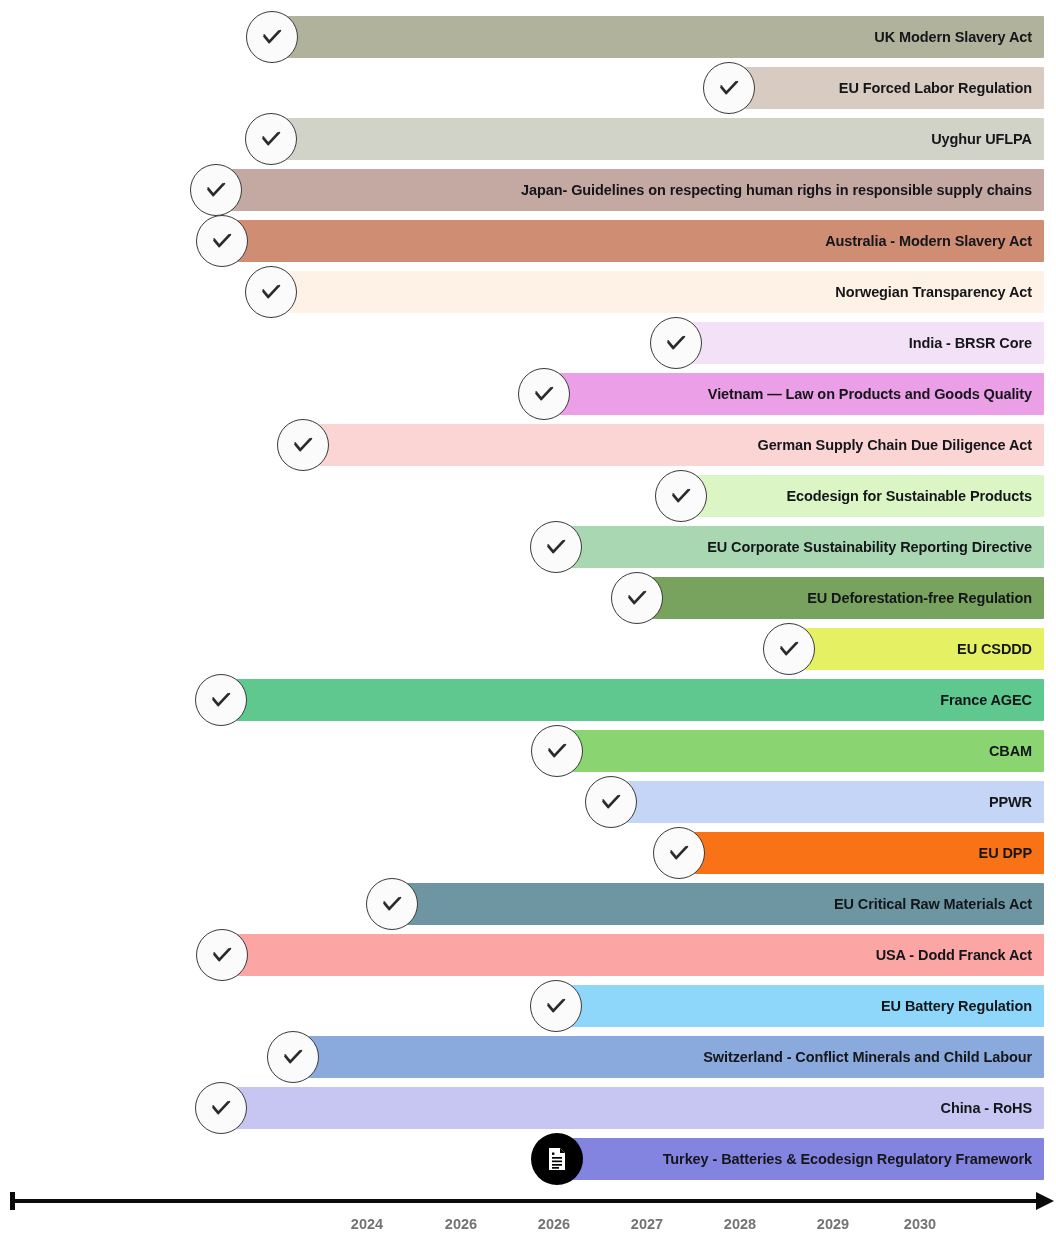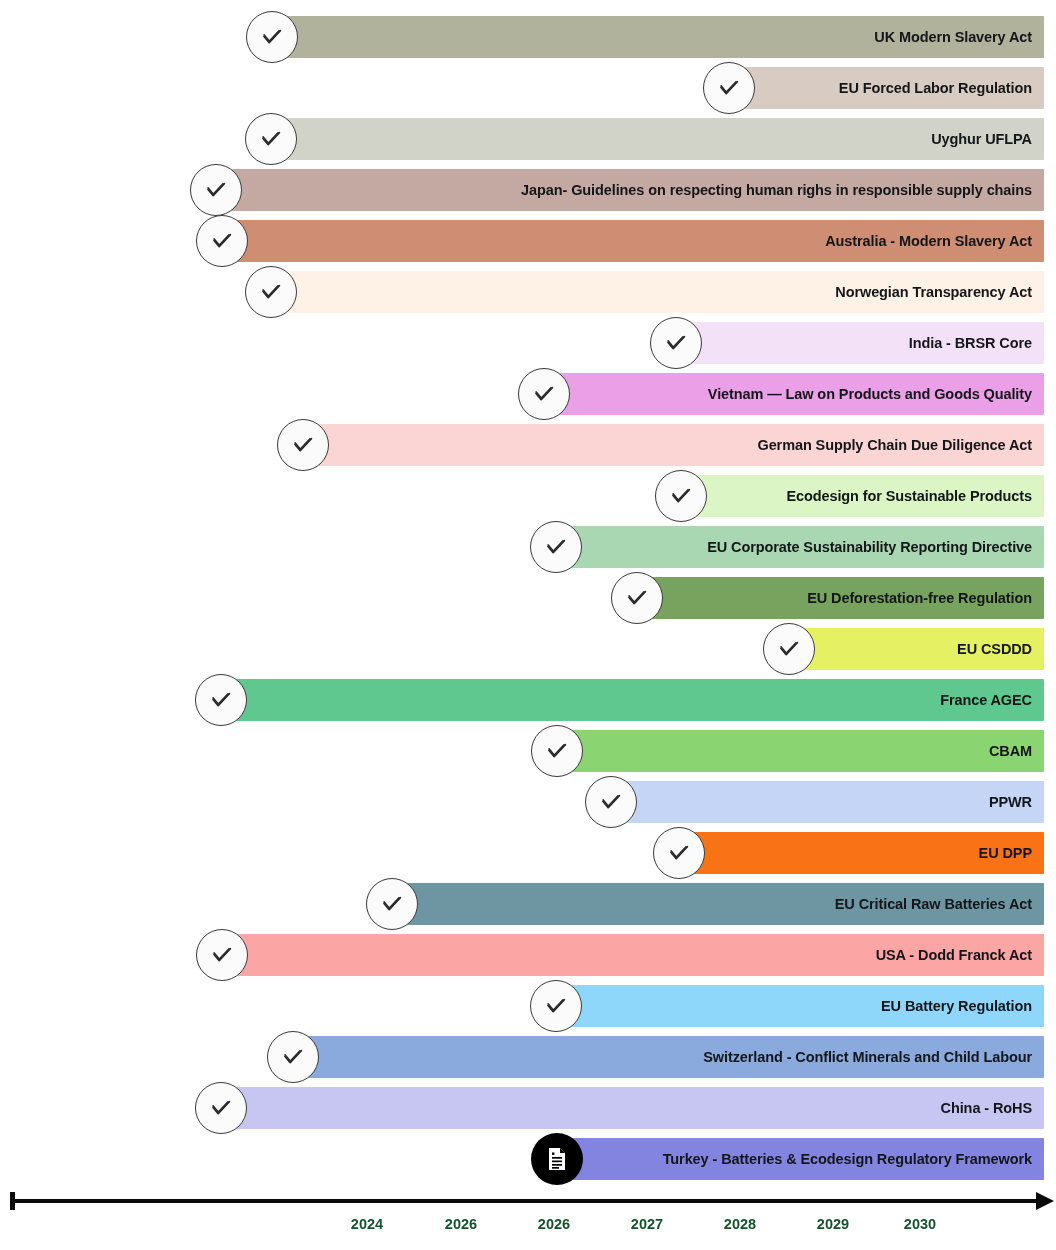--- a/index.html
+++ b/index.html
@@ -102,21 +102,21 @@
     height: 0;
     border-top: 9px solid transparent;
     border-bottom: 9px solid transparent;
     border-left: 18px solid #0b0b0b;
   }
   .tick-label {
     position: absolute;
     top: 28px;
     font-size: 14.5px;
     font-weight: bold;
-    color: #14532d;
+    color: #737373;
     transform: translateX(-50%);
     white-space: nowrap;
   }
 </style>
 </head>
 <body>
 
 <div id="timeline-root">
   <div class="rows-area">
       <div class="gantt-row" style="top: 16px;">
@@ -301,21 +301,21 @@
         </div>
         <div class="marker check" style="left: 653px;">
           <svg width="30" height="30" viewBox="0 0 30 30">
             <path d="M7 14.5 L12.2 20.6 L23.4 8.6" fill="none" stroke="#2b2b2b" stroke-width="1.7" stroke-linecap="round" stroke-linejoin="round"></path>
             <path d="M7.2 13.0 L12.4 19.2 L22.0 8.8" fill="none" stroke="#2b2b2b" stroke-width="1.7" stroke-linecap="round" stroke-linejoin="round"></path>
           </svg>
         </div>
       </div>
       <div class="gantt-row" style="top: 883px;">
         <div class="bar" style="left: 392px; width: 652px; background: rgb(110, 150, 162);">
-          <span class="bar-label">EU  Critical Raw Batteries Act</span>
+          <span class="bar-label">EU  Critical Raw Materials Act</span>
         </div>
         <div class="marker check" style="left: 366px;">
           <svg width="30" height="30" viewBox="0 0 30 30">
             <path d="M7 14.5 L12.2 20.6 L23.4 8.6" fill="none" stroke="#2b2b2b" stroke-width="1.7" stroke-linecap="round" stroke-linejoin="round"></path>
             <path d="M7.2 13.0 L12.4 19.2 L22.0 8.8" fill="none" stroke="#2b2b2b" stroke-width="1.7" stroke-linecap="round" stroke-linejoin="round"></path>
           </svg>
         </div>
       </div>
       <div class="gantt-row" style="top: 934px;">
         <div class="bar" style="left: 222px; width: 822px; background: #fca5a5;">

